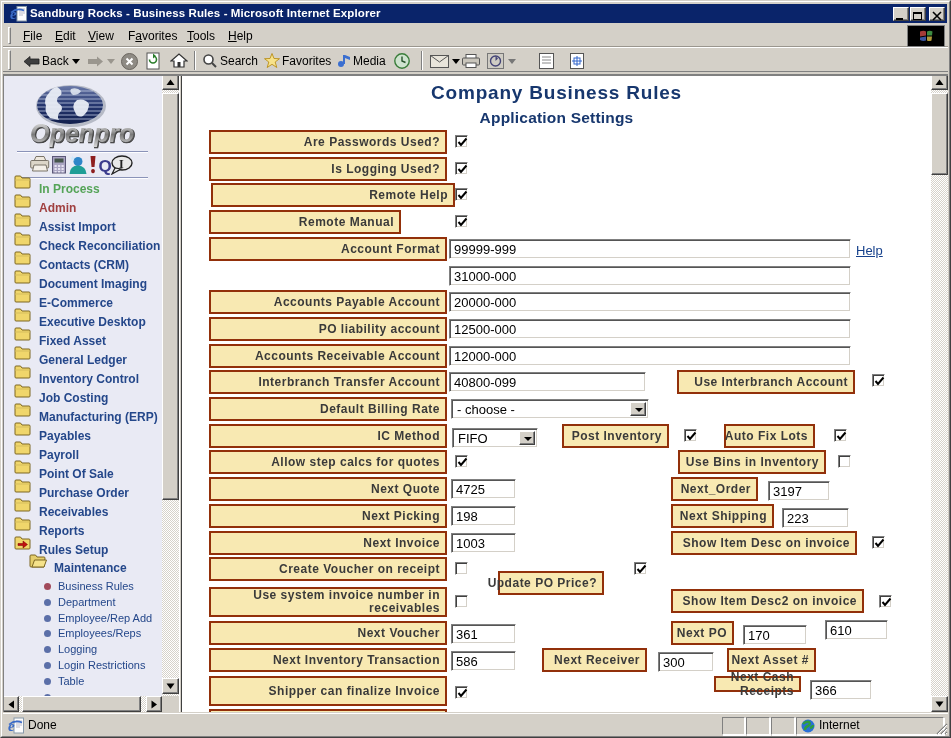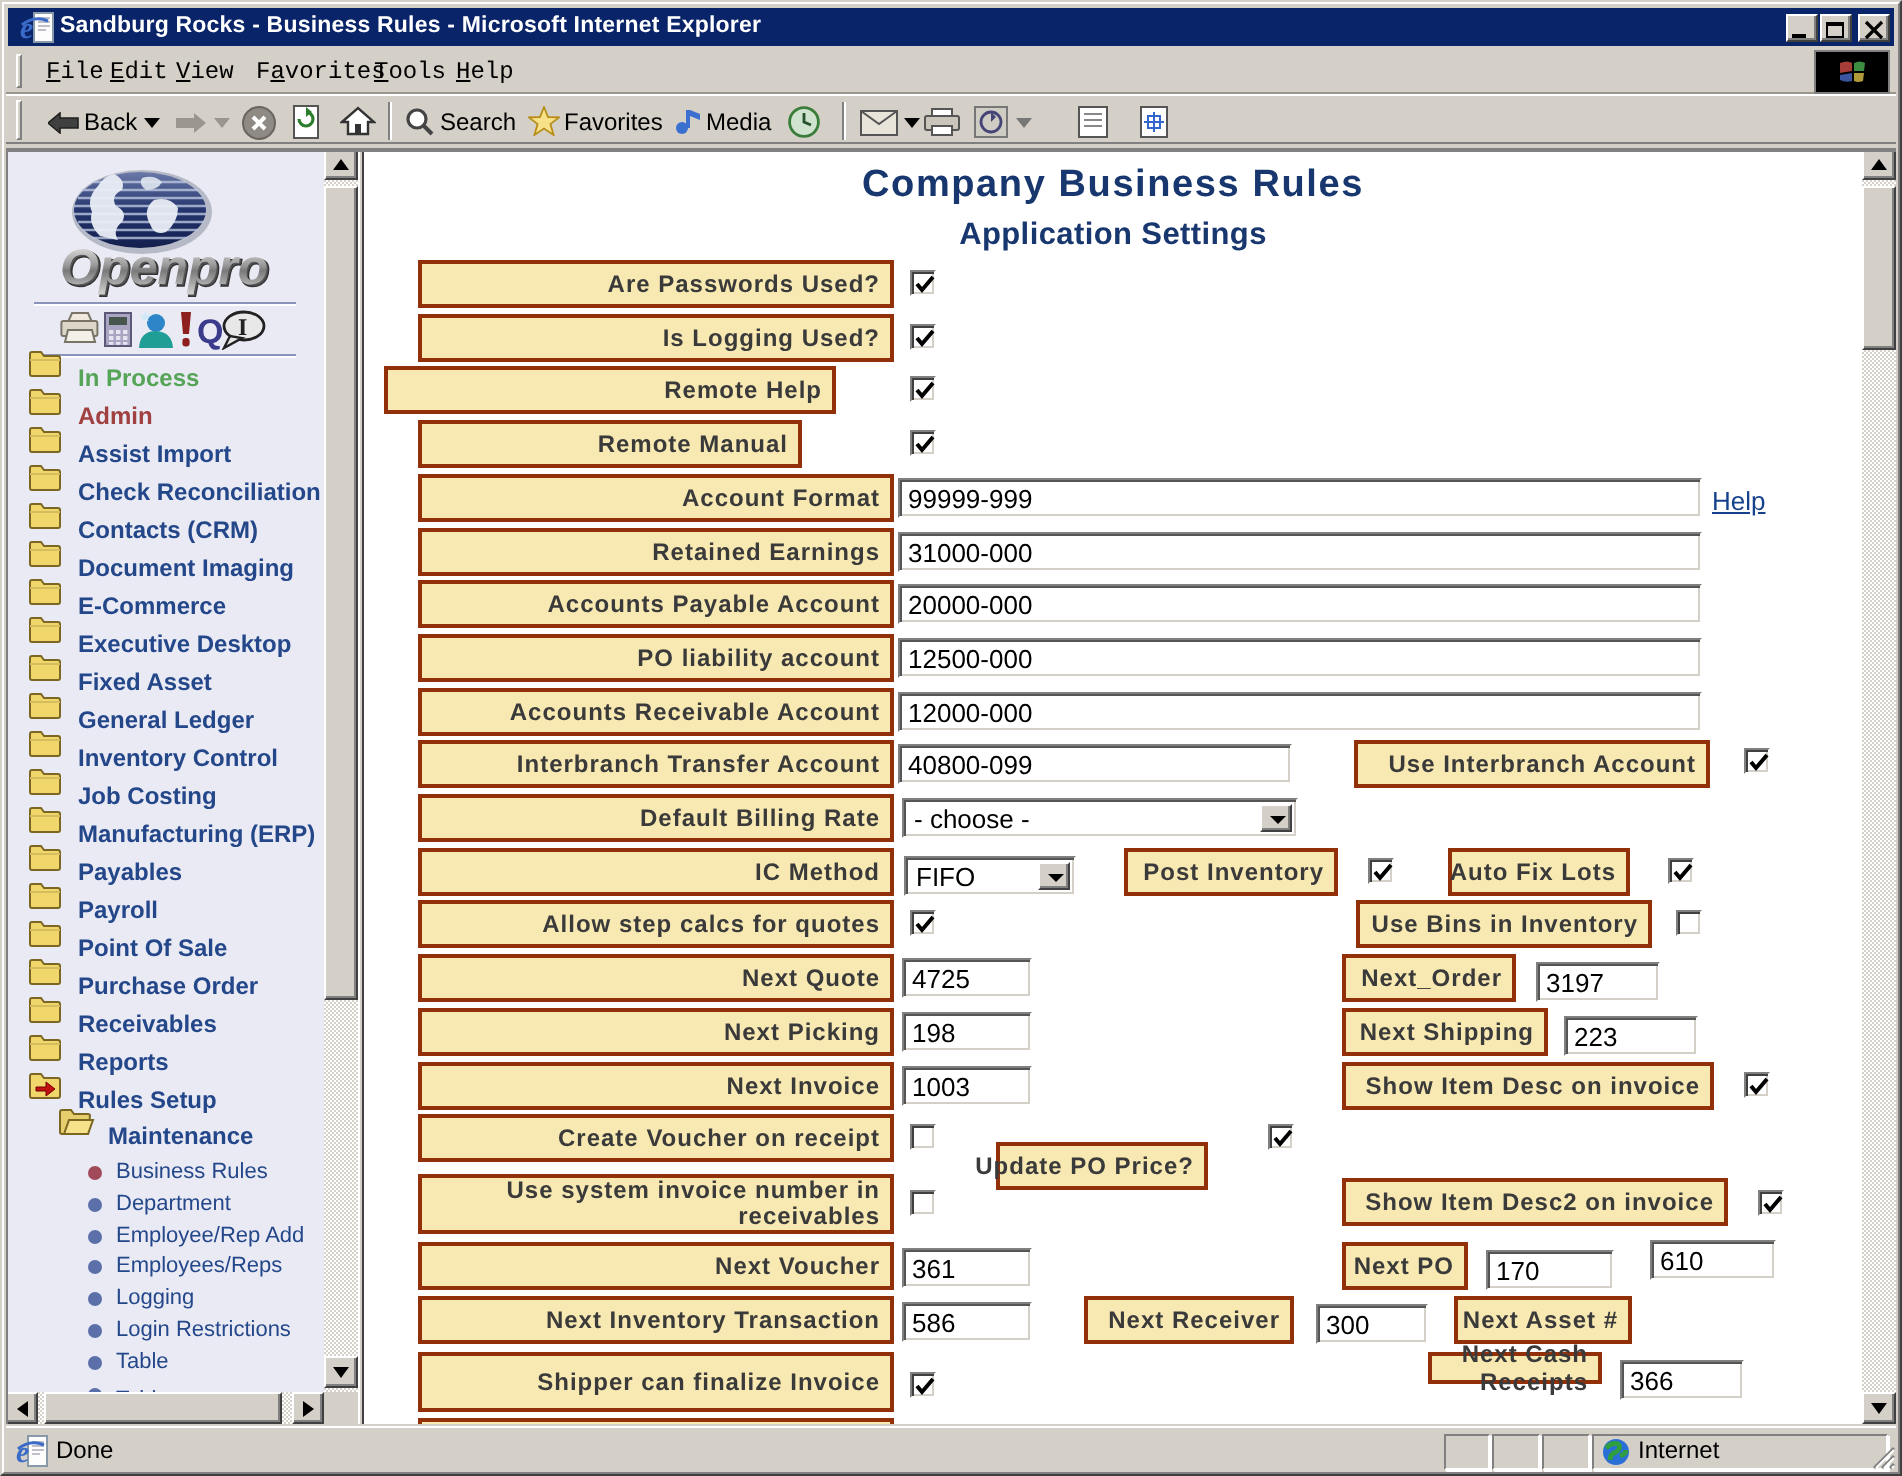--- a/index.html
+++ b/index.html
@@ -14,21 +14,21 @@
 #title .txt{position:absolute;left:26px;top:3px;font-size:11.5px;font-weight:bold;letter-spacing:0.1px;white-space:nowrap;}
 .tbtn{position:absolute;top:3px;width:16px;height:14px;background:#D4D0C8;border-top:1px solid #fff;border-left:1px solid #fff;border-right:1px solid #404040;border-bottom:1px solid #404040;box-shadow:inset -1px -1px 0 #808080;}
 
 #menubar{position:absolute;left:3px;top:24px;width:945px;height:23px;background:#D4D0C8;font-size:12px;color:#000;}
 .grip{position:absolute;width:3px;background:#D4D0C8;border-top:1px solid #fff;border-left:1px solid #fff;border-right:1px solid #808080;border-bottom:1px solid #808080;}
 .mi{position:absolute;top:5px;}
 #menubar u,.mi u{text-decoration:underline;}
 #logo{position:absolute;right:3px;top:1px;width:38px;height:22px;background:#000;border:1px solid #808080;}
 
 #toolbar{position:absolute;left:3px;top:47px;width:945px;height:25px;background:#D4D0C8;border-top:1px solid #fff;border-bottom:1px solid #808080;font-size:12px;}
-#menubar{border-bottom:1px solid #9a968e;font-family:Liberation Mono, monospace;}
+#menubar{border-bottom:1px solid #9a968e;}
 .tsep{position:absolute;top:3px;width:2px;height:19px;border-left:1px solid #808080;border-right:1px solid #fff;}
 .tlabel{position:absolute;top:6px;font-size:12px;color:#000;white-space:nowrap;}
 
 #sidebar{position:absolute;left:3px;top:74px;width:159px;height:622px;background:#E9EAF4;overflow:hidden;}
 #sbtop{position:absolute;left:3px;top:74px;width:945px;height:2px;background:#808080;}
 #framediv{position:absolute;left:179px;top:74px;width:3px;height:638px;background:#D4D0C8;border-left:1px solid #fff;border-right:1px solid #404040;}
 #main{position:absolute;left:182px;top:74px;width:749px;height:638px;background:#fff;overflow:hidden;}
 
 .sb{background:#D4D0C8;position:absolute;}
 .sbbtn{position:absolute;background:#D4D0C8;border-top:1px solid #fff;border-left:1px solid #fff;border-right:1px solid #404040;border-bottom:1px solid #404040;box-shadow:inset -1px -1px 0 #808080;display:flex;align-items:center;justify-content:center;}
@@ -402,36 +402,35 @@
       <svg width="11" height="11" viewBox="0 0 11 11">
         <path d="M1.5 5 L4 8 L9.5 1.5" fill="none" stroke="#000" stroke-width="2"></path>
       </svg>
     </div>
  <div class="lb" style="left:27px;top:83px;width:238px">Is Logging Used?</div>
     <div class="cb" style="left:273px;top:88px">
       <svg width="11" height="11" viewBox="0 0 11 11">
         <path d="M1.5 5 L4 8 L9.5 1.5" fill="none" stroke="#000" stroke-width="2"></path>
       </svg>
     </div>
- <div class="lb" style="left:10px;top:109px;width:226px">Remote Help</div>
+ <div class="lb" style="left:29px;top:109px;width:244px">Remote Help</div>
     <div class="cb" style="left:273px;top:114px">
       <svg width="11" height="11" viewBox="0 0 11 11">
         <path d="M1.5 5 L4 8 L9.5 1.5" fill="none" stroke="#000" stroke-width="2"></path>
       </svg>
     </div>
  <div class="lb" style="left:27px;top:136px;width:192px">Remote Manual</div>
     <div class="cb" style="left:273px;top:141px">
       <svg width="11" height="11" viewBox="0 0 11 11">
         <path d="M1.5 5 L4 8 L9.5 1.5" fill="none" stroke="#000" stroke-width="2"></path>
       </svg>
     </div>
  <div class="lb" style="left:27px;top:163px;width:238px">Account Format</div>
     <div class="tb" style="left:267px;top:165px;width:402px">99999-999</div>
     <a style="position:absolute;left:674px;top:169px;font-size:13px;color:#16418C;text-decoration:underline">Help</a>
- <div class="lb" style="left:27px;top:190px;width:238px">Retained Earnings</div>
     <div class="tb" style="left:267px;top:192px;width:402px">31000-000</div>
  <div class="lb" style="left:27px;top:216px;width:238px">Accounts Payable Account</div>
     <div class="tb" style="left:267px;top:218px;width:402px">20000-000</div>
  <div class="lb" style="left:27px;top:243px;width:238px">PO liability account</div>
     <div class="tb" style="left:267px;top:245px;width:402px">12500-000</div>
  <div class="lb" style="left:27px;top:270px;width:238px">Accounts Receivable Account</div>
     <div class="tb" style="left:267px;top:272px;width:402px">12000-000</div>
  <div class="lb" style="left:27px;top:296px;width:238px">Interbranch Transfer Account</div>
     <div class="tb" style="left:267px;top:298px;width:197px">40800-099</div>
  <div class="lb" style="left:495px;top:296px;width:178px">Use Interbranch Account</div>

